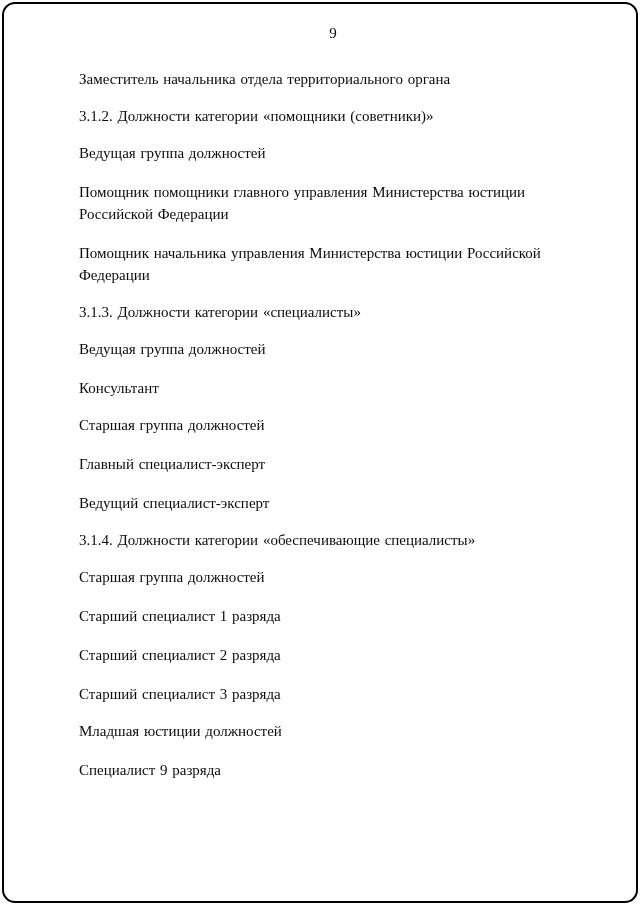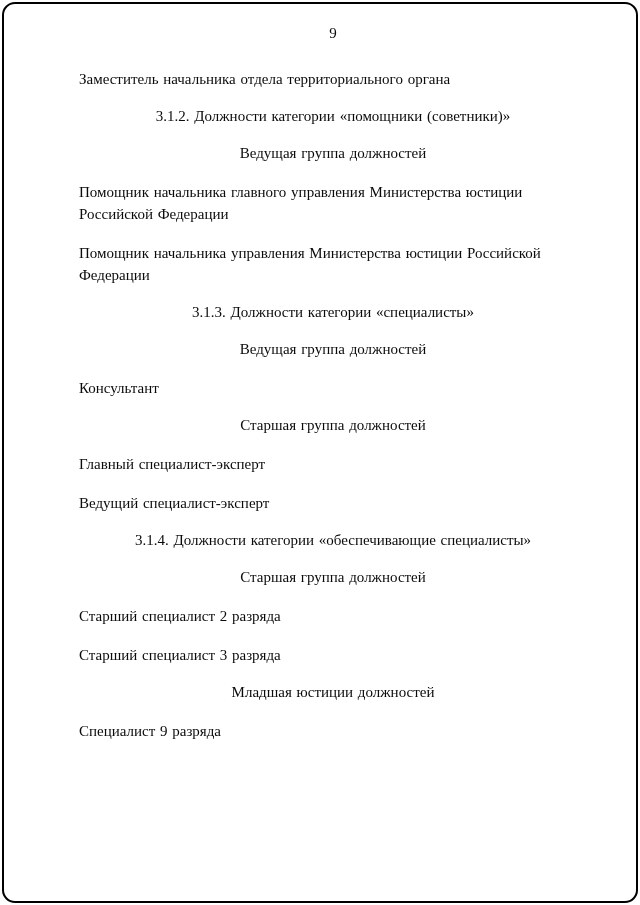--- a/index.html
+++ b/index.html
@@ -40,45 +40,45 @@
     line-height: 22px;
     margin: 17px;
     word-spacing: 1px;
   }
   p.left {
     text-align: left;
     margin-bottom: 8px;
   }
   p.section,
   p.group {
-    text-align: center;
     margin-top: 15px;
     margin-bottom: 15px;
   }
 </style>
 </head>
 <body>
 
 <div class="page">
   <div class="frame"></div>
   <div class="content">
     <div class="page-number">9</div>
     <div>
         <p class="block left">Заместитель начальника отдела территориального органа</p>
         <p class="block section">3.1.2. Должности категории «помощники (советники)»</p>
         <p class="block group">Ведущая группа должностей</p>
-        <p class="block left">Помощник начальника главного управления Министерства юстиции Российской Федерации</p>
+        <p class="block left">Помощник помощники главного управления Министерства юстиции Российской Федерации</p>
         <p class="block left">Помощник начальника управления Министерства юстиции Российской Федерации</p>
         <p class="block section">3.1.3. Должности категории «специалисты»</p>
         <p class="block group">Ведущая группа должностей</p>
         <p class="block left">Консультант</p>
         <p class="block group">Старшая группа должностей</p>
         <p class="block left">Главный специалист-эксперт</p>
         <p class="block left">Ведущий специалист-эксперт</p>
         <p class="block section">3.1.4. Должности категории «обеспечивающие специалисты»</p>
         <p class="block group">Старшая группа должностей</p>
+        <p class="block left">Старший специалист 1 разряда</p>
         <p class="block left">Старший специалист 2 разряда</p>
         <p class="block left">Старший специалист 3 разряда</p>
         <p class="block group">Младшая юстиции должностей</p>
         <p class="block left">Специалист 9 разряда</p>
       </div>
   </div>
 </div>
 
 </body></html>

